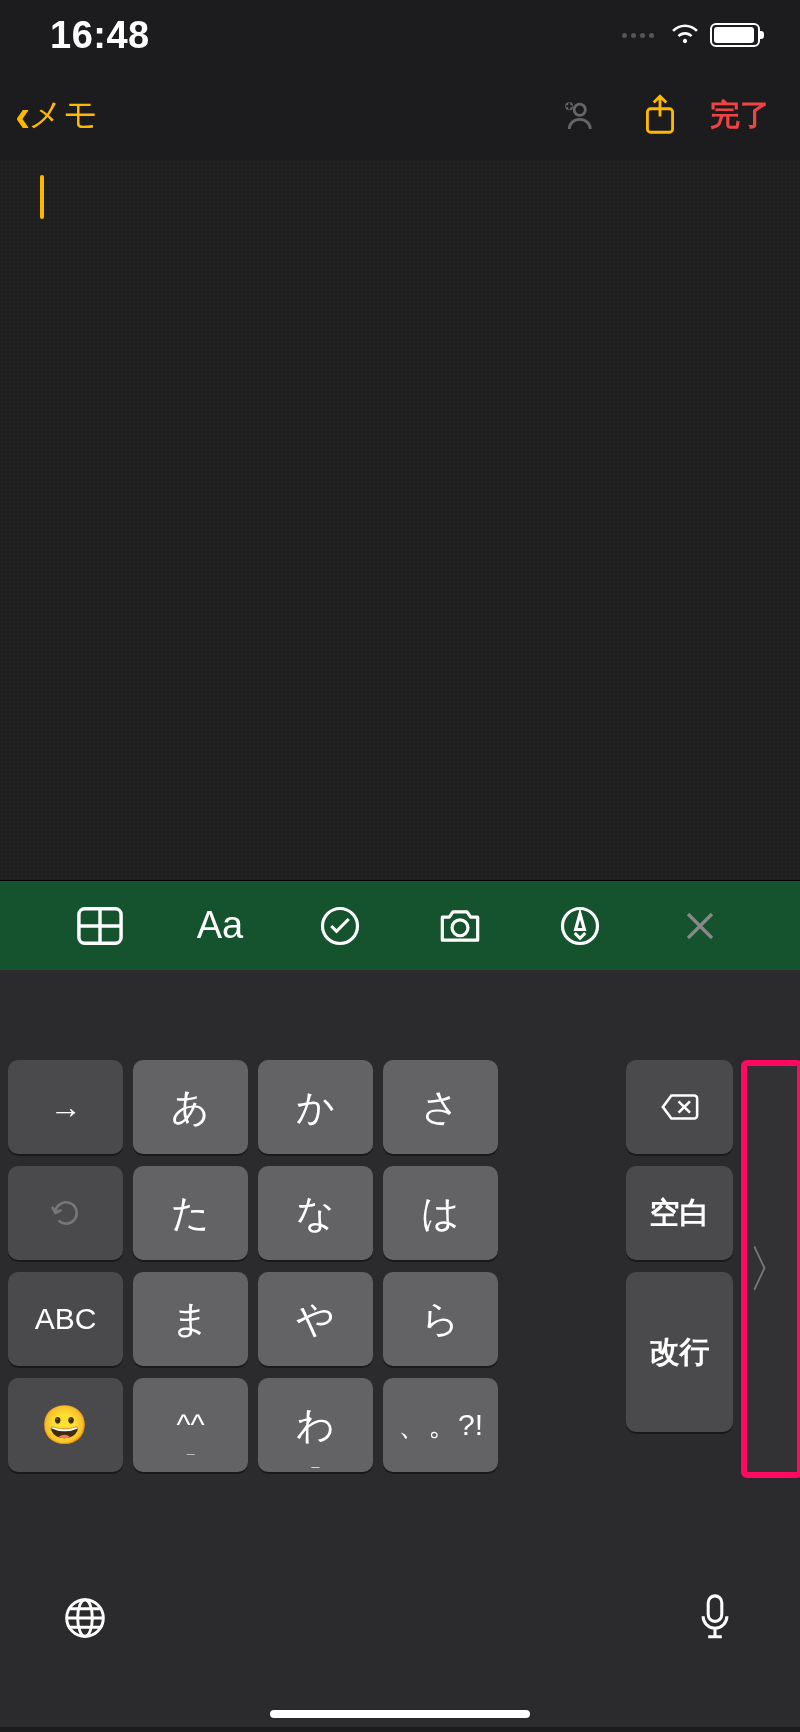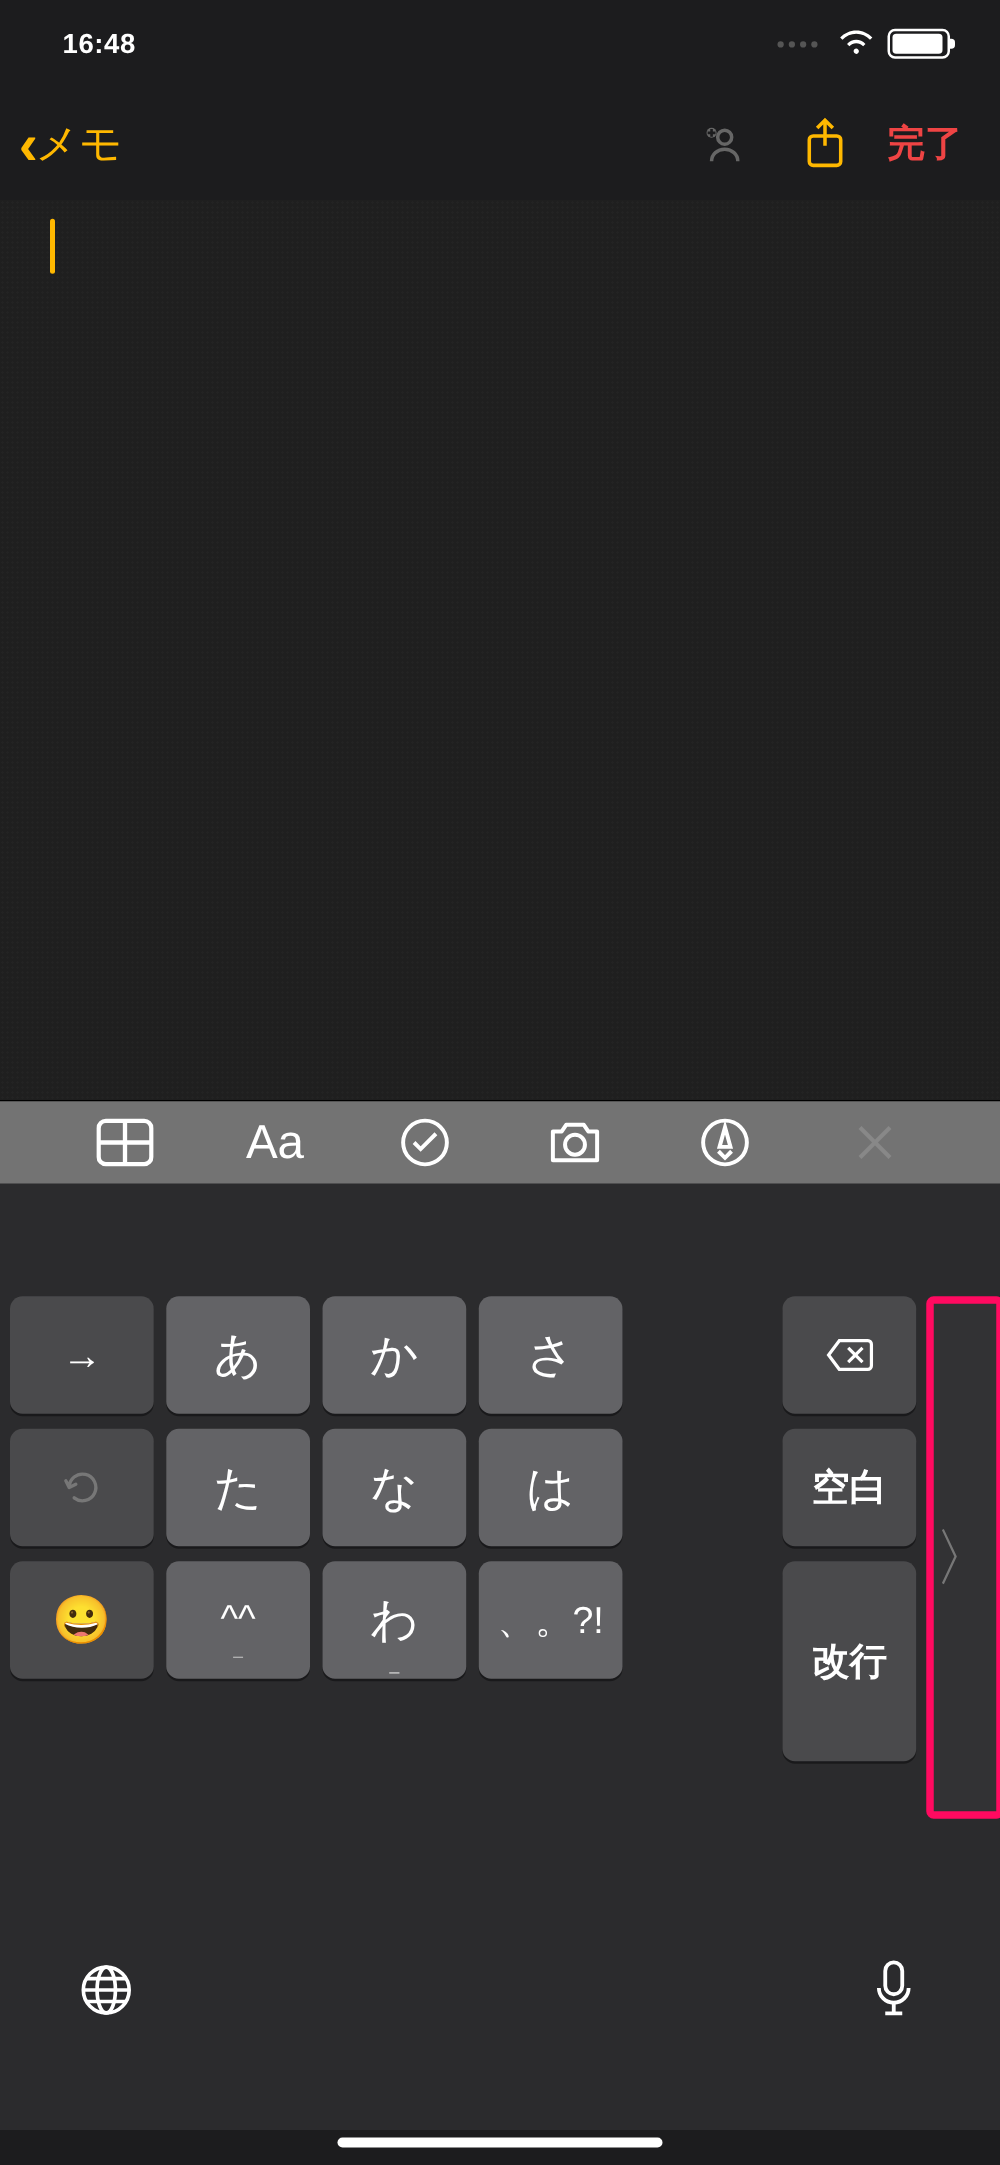--- a/index.html
+++ b/index.html
@@ -1,21 +1,21 @@
 <!DOCTYPE html>
 <html><head>
 <meta charset="utf-8">
 <style>
   * { box-sizing: border-box; margin: 0; padding: 0; }
   html, body { width: 800px; height: 1732px; overflow: hidden; font-family: -apple-system, "Hiragino Sans", sans-serif; }
   body { background: #1c1c1e; color: #fff; }
 
   
   .status-bar { height: 70px; display: flex; align-items: center; justify-content: space-between; padding: 0 40px 0 50px; }
-  .status-time { font-size: 22px; font-weight: 600; color: #fff; letter-spacing: 0.5px; }
+  .status-time { font-size: 38px; font-weight: 600; color: #fff; letter-spacing: 0.5px; }
   .status-right { display: flex; align-items: center; gap: 10px; }
   .dots { display:flex; gap:4px; margin-right:6px;}
   .dots span { width:5px; height:5px; border-radius:50%; background:#555;}
   .wifi svg { width: 30px; height: 30px; }
   .battery { width: 50px; height: 24px; border: 2.5px solid #fff; border-radius: 6px; position: relative; }
   .battery::after { content:""; position:absolute; right:-6px; top:6px; width:4px; height:8px; background:#fff; border-radius:0 3px 3px 0;}
   .battery-fill { position:absolute; left:2px; top:2px; bottom:2px; width: 40px; background:#fff; border-radius:3px;}
 
   
   .nav { height: 90px; display: flex; align-items: center; padding: 0 30px 0 15px; }
@@ -26,21 +26,21 @@
   .nav-icons .ic { width:44px; height:44px; display:flex; align-items:center; justify-content:center; }
   .done { color:#ef4444; font-size:30px; font-weight:700; margin-left:28px;}
   svg { display:block; }
 
   
   .note-area { height: 720px; background:#1f1f1f; padding: 15px 40px; background-image: radial-gradient(rgba(255,255,255,0.015) 1px, transparent 1px); background-size: 4px 4px;}
   .cursor { width: 4px; height: 44px; background: #ffb800; border-radius:2px; animation: blink 1s infinite; }
   @keyframes blink { 50% { opacity: 0; } }
 
   
-  .note-toolbar { height: 67px; background:#737373; display:flex; align-items:center; justify-content:space-around; padding: 0 40px; border-top:1px solid #000;}
+  .note-toolbar { height: 90px; background:#14532d; display:flex; align-items:center; justify-content:space-around; padding: 0 40px; border-top:1px solid #000;}
   .note-toolbar .tb { width:50px; height:50px; display:flex; align-items:center; justify-content:center; color:#fff;}
   .note-toolbar .tb.dim { color:#888;}
 
   
   .kb { background:#2b2b2d; height: 757px; display:flex; flex-direction:column; }
   .kb-suggest { height: 90px; }
   .kb-rows { padding: 0 0 0 8px; display:flex; }
   .kb-grid { width: 618px; }
   .kb-row { display:flex; gap:10px; margin-bottom:12px;}
   .key { background:#636366; border-radius:10px; height:94px; display:flex; align-items:center; justify-content:center; font-size:38px; color:#fff; box-shadow: 0 2px 0 rgba(0,0,0,0.4); position:relative;}
@@ -166,20 +166,28 @@
           <div class="key w1 dark" style="color:#777;">
             <svg width="32" height="32" viewBox="0 0 24 24" fill="none" stroke="#777" stroke-width="2">
                 <path d="M4 12a8 8 0 1 1 3 6.2M4 12l-2-4M4 12l4-2" stroke-linecap="round"></path>
               </svg>
           </div>
           <div class="key w1">た</div>
           <div class="key w1">な</div>
           <div class="key w1">は</div>
         </div>
         <div class="kb-row">
+          <div class="key w1 dark">
+              <span class="small-label">ABC</span>
+            </div>
+          <div class="key w1">ま</div>
+          <div class="key w1">や</div>
+          <div class="key w1">ら</div>
+        </div>
+        <div class="kb-row">
           <div class="key w1 dark">😀</div>
           <div class="key w1">
               <span style="font-size:30px;">^^</span>
               <span class="sub">¯</span>
             </div>
           <div class="key w1">
               <span>わ</span>
               <span class="sub">_</span>
             </div>
           <div class="key w1">

